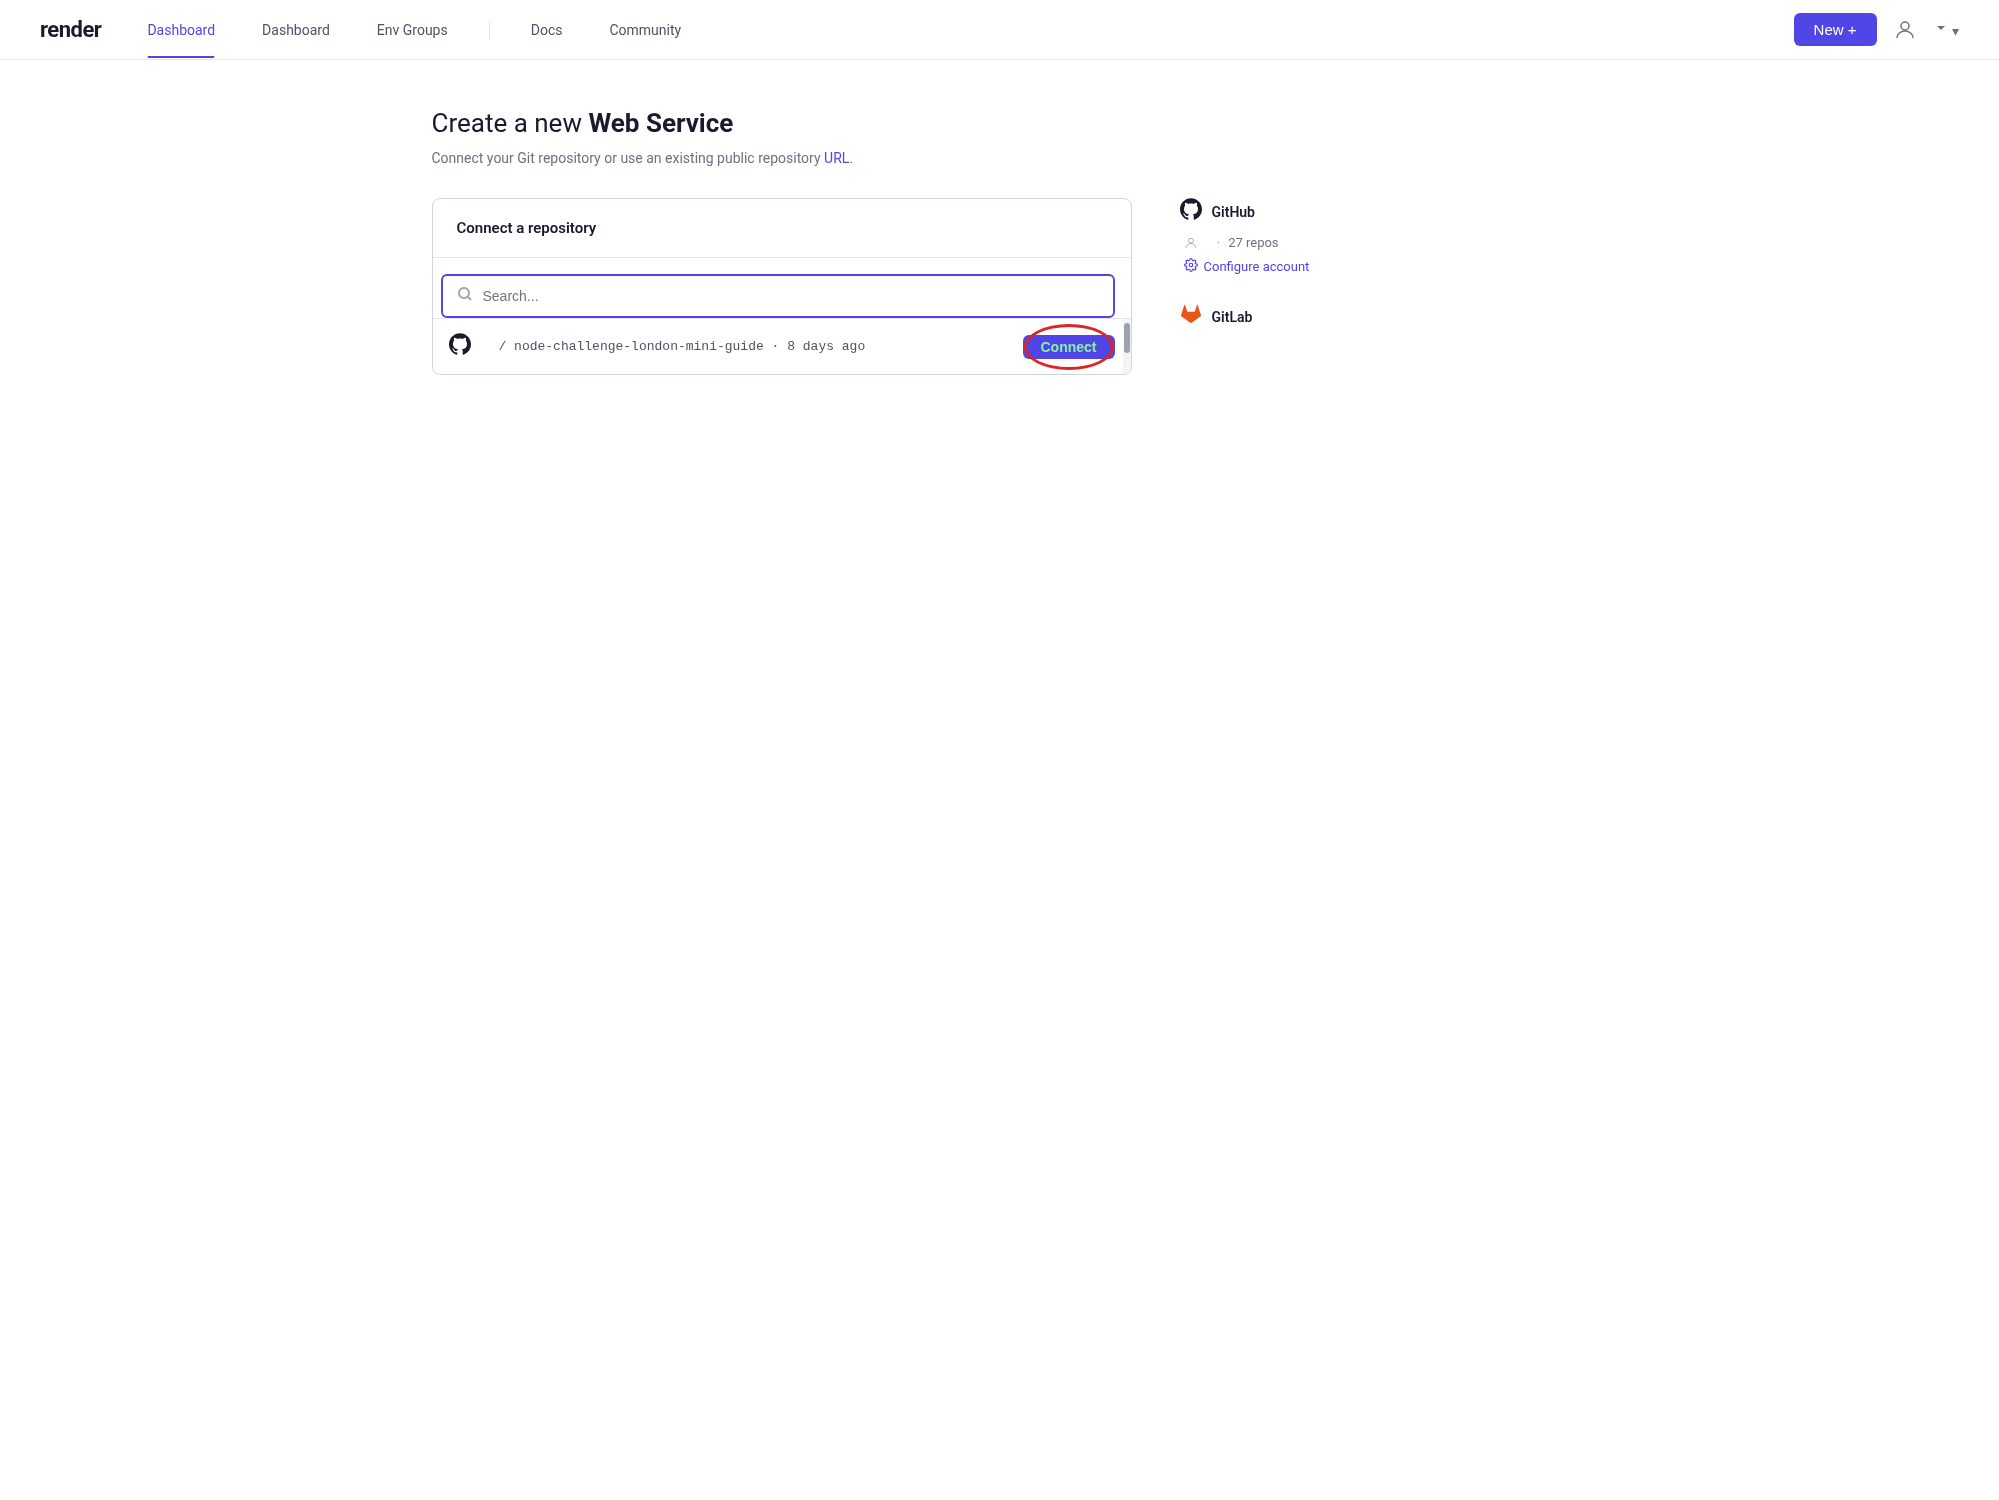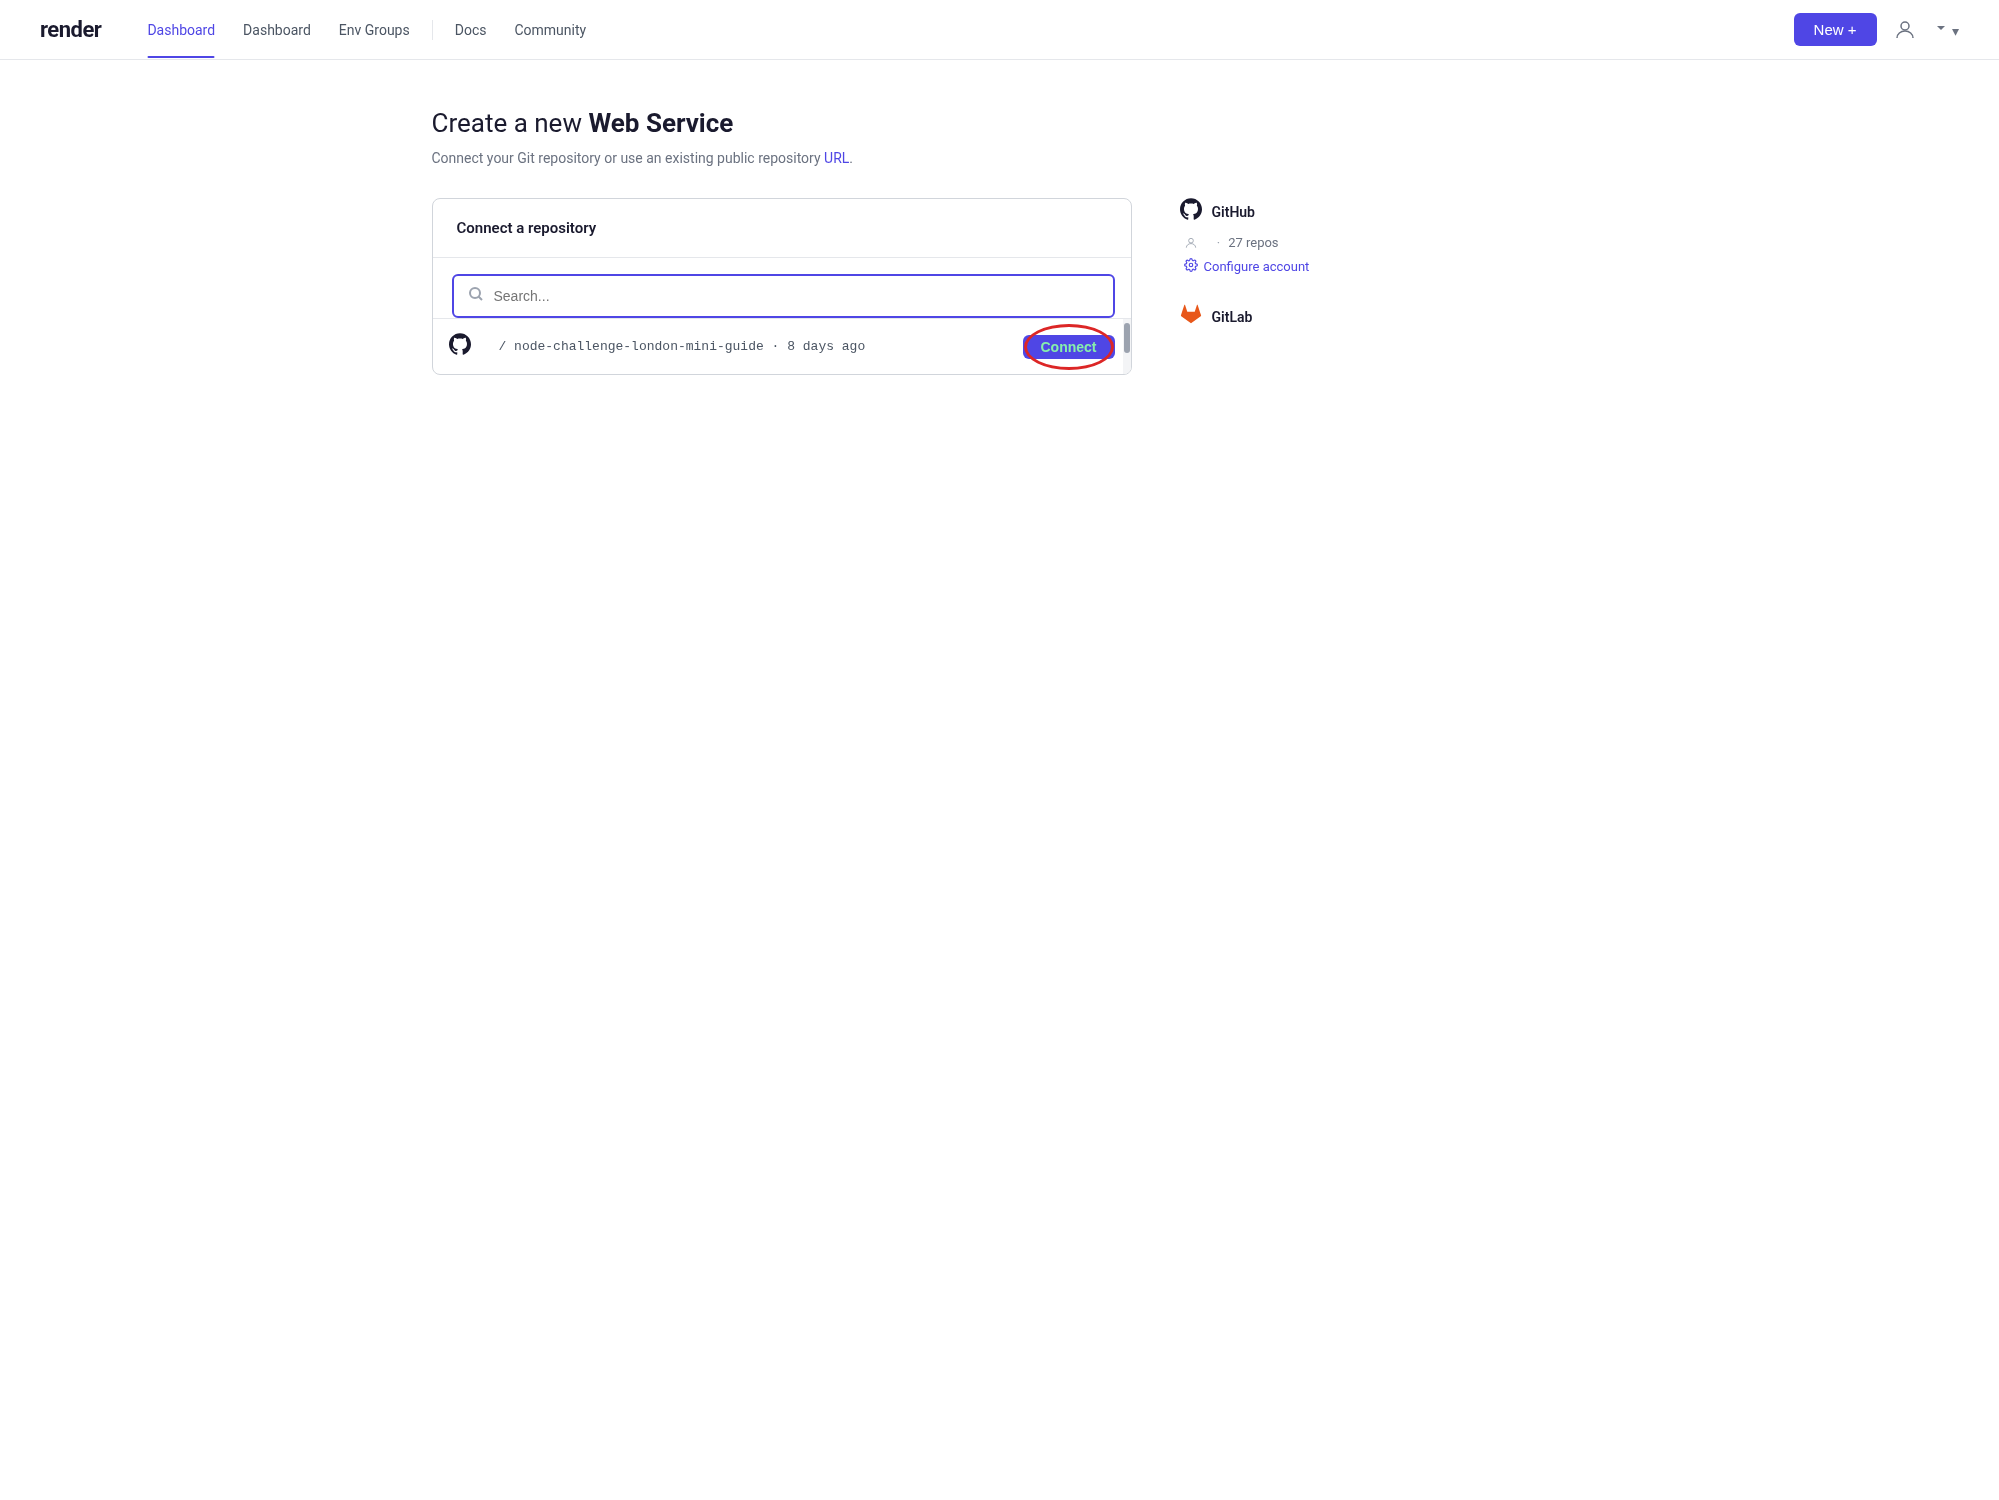--- a/index.html
+++ b/index.html
@@ -29,21 +29,21 @@
       font-size: 22px;
       font-weight: 700;
       color: #1a1a2e;
       margin-right: 32px;
       letter-spacing: -0.5px;
     }
 
     .navbar-nav {
       display: flex;
       align-items: center;
-      gap: 0;
+      gap: 19px;
       flex: 1;
     }
 
     .nav-item {
       padding: 8px 14px;
       cursor: pointer;
       font-size: 14px;
       color: #4b5563;
       text-decoration: none;
       border-radius: 4px;
@@ -159,21 +159,21 @@
 
     .repo-card-header {
       padding: 20px 24px;
       border-bottom: 1px solid #e5e7eb;
       font-size: 15px;
       font-weight: 600;
       color: #1a1a2e;
     }
 
     .search-container {
-      padding: 16px 16px 0 19px;
+      padding: 16px 16px 0 8px;
     }
 
     .search-input-wrapper {
       display: flex;
       align-items: center;
       border: 2px solid #4f46e5;
       border-radius: 6px;
       padding: 10px 14px;
       gap: 10px;
       background: #fff;

